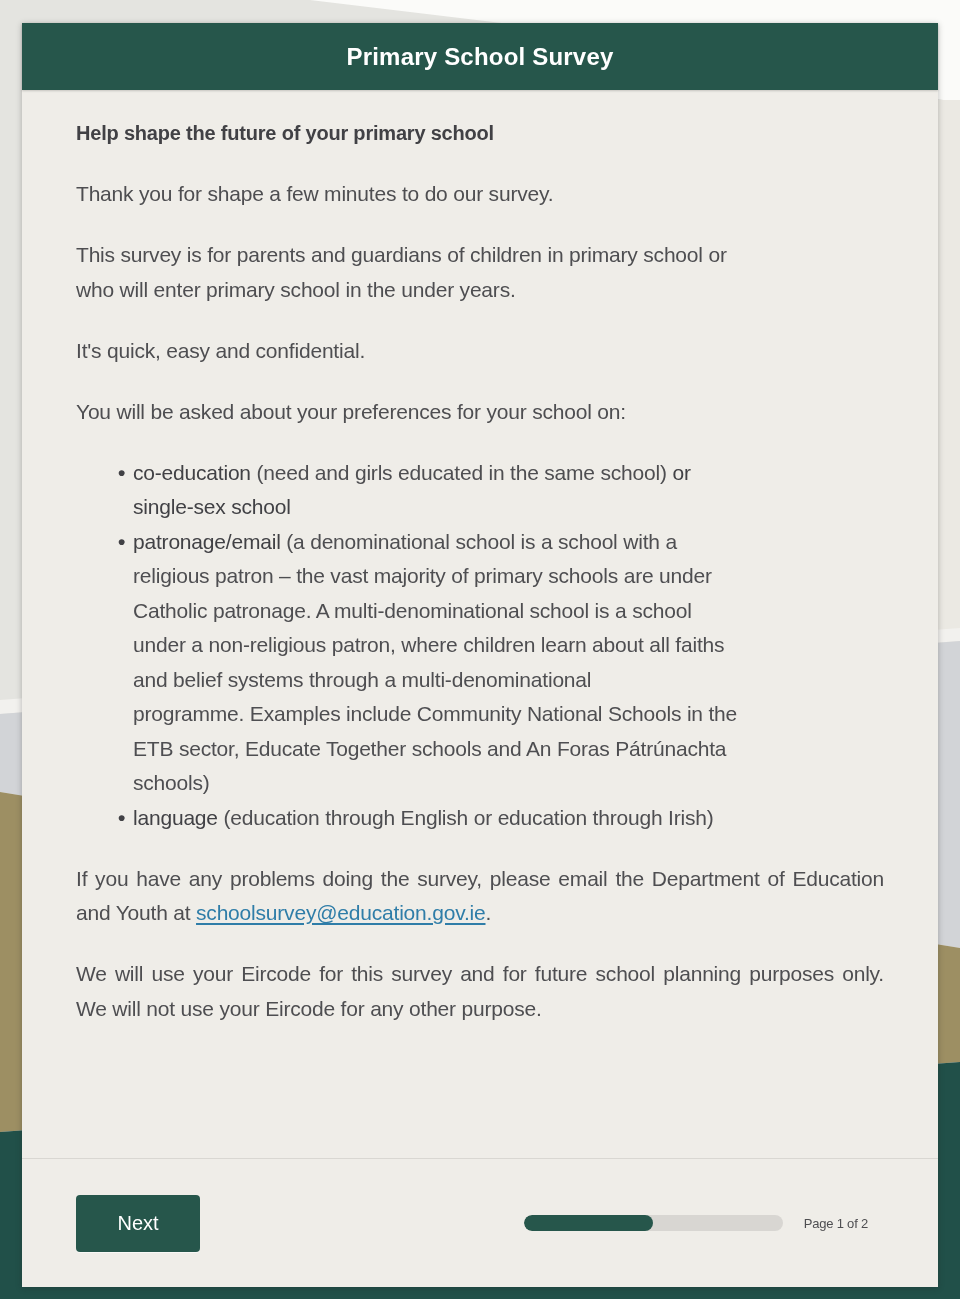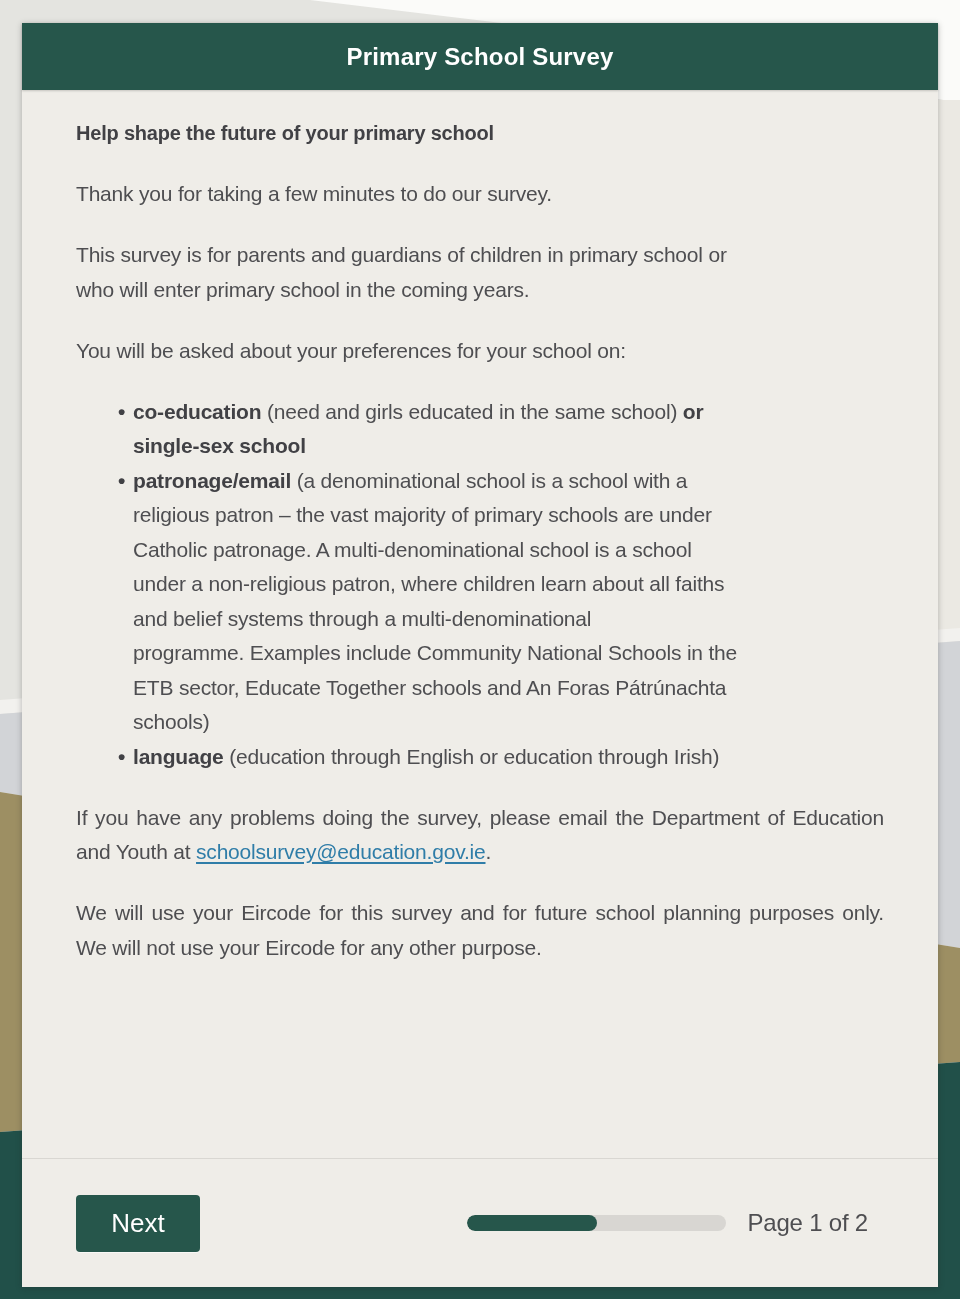--- a/index.html
+++ b/index.html
@@ -26,36 +26,36 @@
   .card-header{flex:0 0 67px;background:var(--brand-teal);display:flex;align-items:center;justify-content:center;
         box-shadow:0 1px 2px rgba(0,0,0,.18);}
   .card-header h1{margin:2px;color:#ffffff;font-size:24px;font-weight:700;letter-spacing:.2px;}
 
   .card-body{flex:1 1 auto;overflow:hidden;padding:26px 54px 0;color:var(--text);
         font-size:21px;line-height:34.5px;letter-spacing:-0.2px;}
   .heading{margin:0 0 26.5px;font-weight:700;color:var(--text-bold);font-size:20px;}
   .para{margin:26.5px 0;}
   .preline{white-space:pre-line;}
   .justify{text-align:justify;}
-  .card-body b{font-weight:700;color:var(--text-bold);}
+  .card-body b{font-weight:400;color:var(--text-bold);}
   a.link{color:var(--link);text-decoration:underline;text-underline-offset:3px;cursor:pointer;}
 
   .topics{margin:26px 0 6px;padding:0 0 0 42px;list-style:none;}
   .topics li{position:relative;padding-left:15px;white-space:pre-line;}
   .topics li::before{content:"\2022";position:absolute;left:0;top:0;font-weight:700;color:var(--text-bold);}
 
   .divider{flex:0 0 1px;background:var(--divider);}
   .footer{flex:0 0 128px;display:flex;align-items:center;padding:0 70px 0 54px;}
-  .next-btn{width:124px;height:57px;background:var(--brand-teal);color:#fff;font-size:26px;
+  .next-btn{width:124px;height:57px;background:var(--brand-teal);color:#fff;font-size:20px;
         border:none;border-radius:4px;font-family:"Liberation Sans",sans-serif;cursor:pointer;
         box-shadow:0 1px 0 rgba(255,255,255,.6);}
   .footer-right{margin-left:auto;display:flex;align-items:center;gap:21px;}
   .progress-track{width:259px;height:16px;border-radius:8px;background:var(--progress-track);overflow:hidden;}
   .progress-fill{height:100%;border-radius:8px;background:var(--brand-teal);width:0;}
-  .page-label{font-size:24px;color:var(--text);letter-spacing:-0.2px;white-space:nowrap;}
+  .page-label{font-size:13px;color:var(--text);letter-spacing:-0.2px;white-space:nowrap;}
 </style>
 </head>
 <body>
 
 <div class="stage">
 
   <svg class="bg" viewBox="0 0 960 1299" preserveAspectRatio="none" aria-hidden="true">
     <rect class="bg-base" x="0" y="0" width="960" height="1299"></rect>
     <polygon class="bg-white" points="310,0 960,0 960,103 560,30"></polygon>
     <rect class="bg-beige" x="930" y="100" width="30" height="545"></rect>
@@ -67,23 +67,24 @@
 
   <div class="card">
 
     <header class="card-header">
       <h1>Primary School Survey</h1>
     </header>
 
     <div class="card-body">
       <p class="heading">Help shape the future of your primary school</p>
 
-      <p class="para preline">Thank you for taking a few minutes to do our survey.</p>
+      <p class="para preline">Thank you for shape a few minutes to do our survey.</p>
       <p class="para preline">This survey is for parents and guardians of children in primary school or
-who will enter primary school in the coming years.</p>
+who will enter primary school in the under years.</p>
+      <p class="para preline">It's quick, easy and confidential.</p>
       <p class="para preline">You will be asked about your preferences for your school on:</p>
 
       <ul class="topics">
           <li><b>co-education</b><span> (need and girls educated in the same school) </span><b>or
 single-sex school</b></li>
           <li><b>patronage/email</b><span> (a denominational school is a school with a
 religious patron – the vast majority of primary schools are under
 Catholic patronage. A multi-denominational school is a school
 under a non-religious patron, where children learn about all faiths
 and belief systems through a multi-denominational

